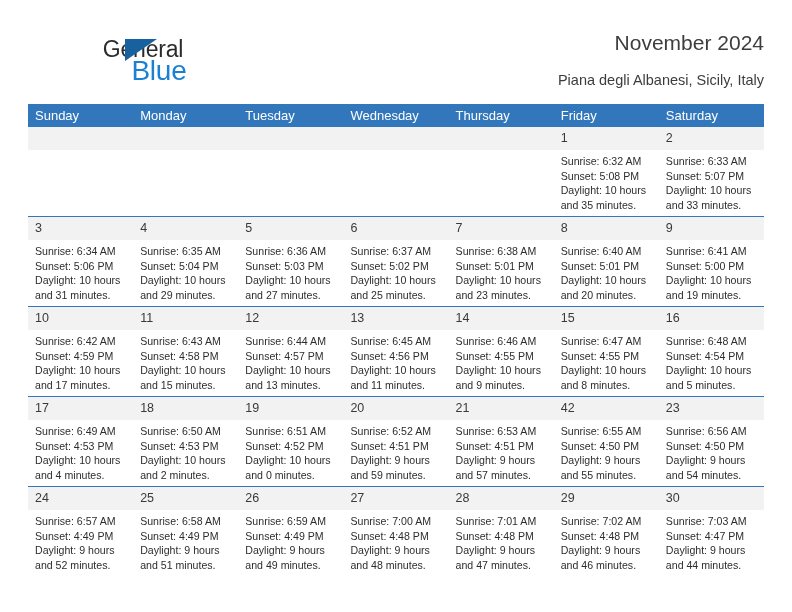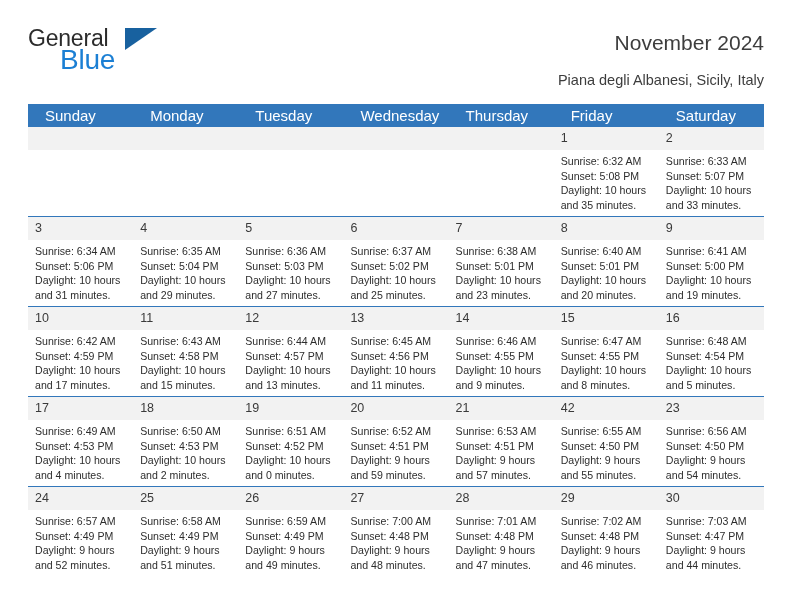--- a/index.html
+++ b/index.html
@@ -25,23 +25,24 @@
   .top {
     position: absolute;
     left: 28px;
     right: 28px;
     top: 26px;
     height: 72px;
   }
   .logo {
     position: absolute;
     left: 0;
-    top: 0;
+    top: 11px;
     width: 230px;
     height: 60px;
+    text-align: center;
   }
   .logo-general {
     font-size: 23px;
     color: #2b2b2b;
     letter-spacing: -0.2px;
     line-height: 25px;
     font-family: "Liberation Sans", sans-serif;
   }
   .logo-blue {
     font-size: 28px;
@@ -87,24 +88,24 @@
     position: absolute;
     left: 28px;
     top: 104px;
     width: 736px;
     border-collapse: collapse;
     table-layout: fixed;
   }
   .cal th {
     background: #3277bb;
     color: #ffffff;
-    font-size: 15px;
+    font-size: 13px;
     font-weight: normal;
     text-align: left;
-    padding: 5px 0 5px 17px;
+    padding: 5px 0 5px 7px;
     height: 12px;
     line-height: 13px;
   }
   .cal td {
     vertical-align: top;
     padding: 0;
     height: 89px;
     border-top: 1px solid #3277bb;
     background: #ffffff;
   }

